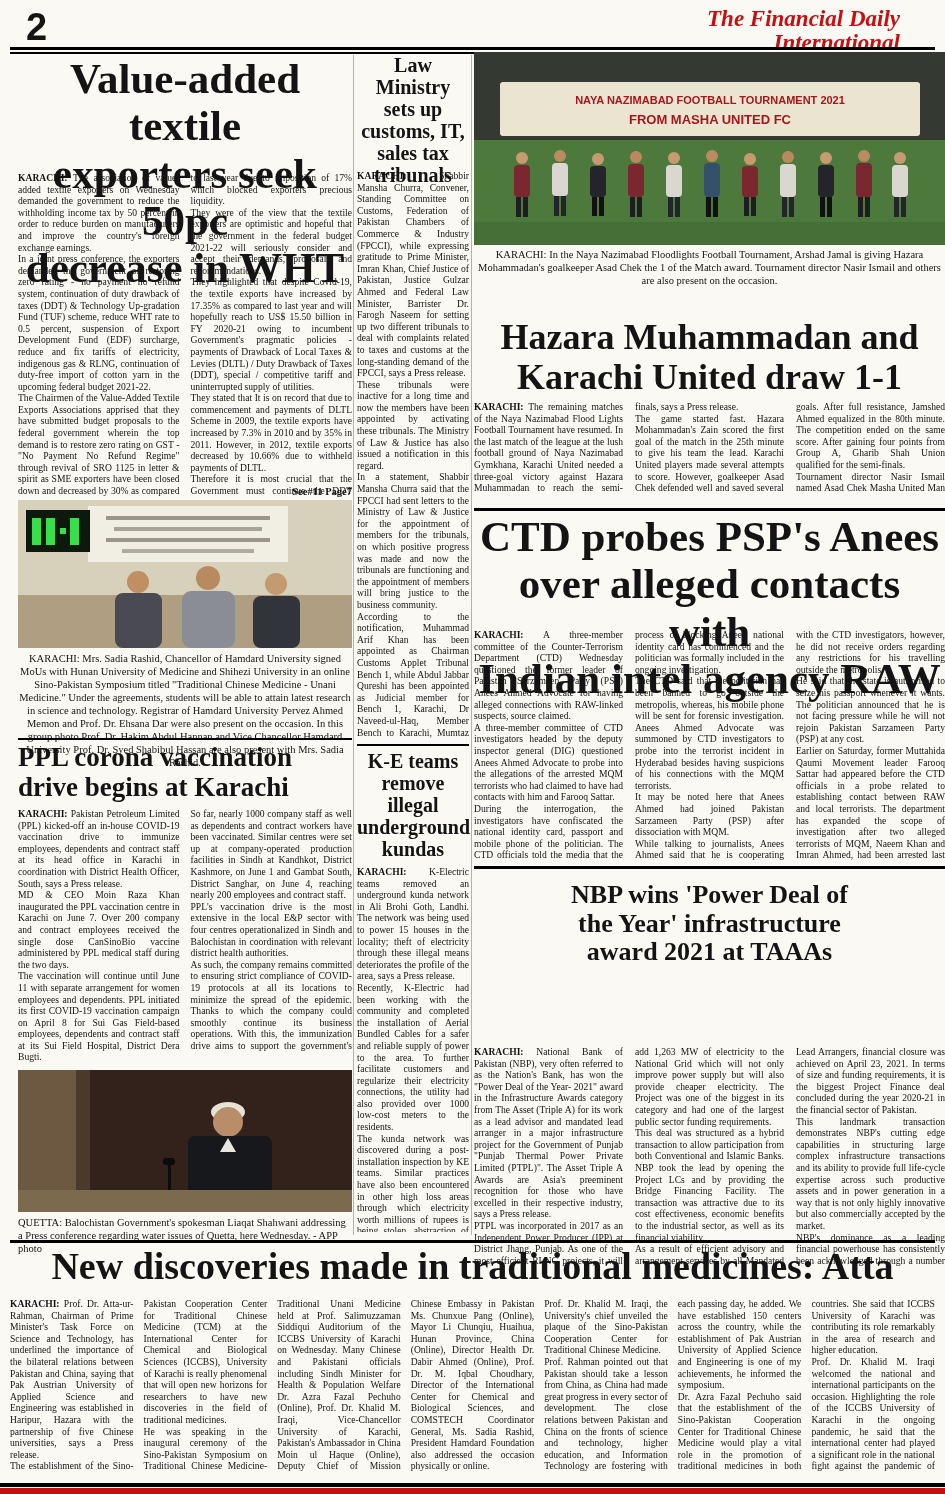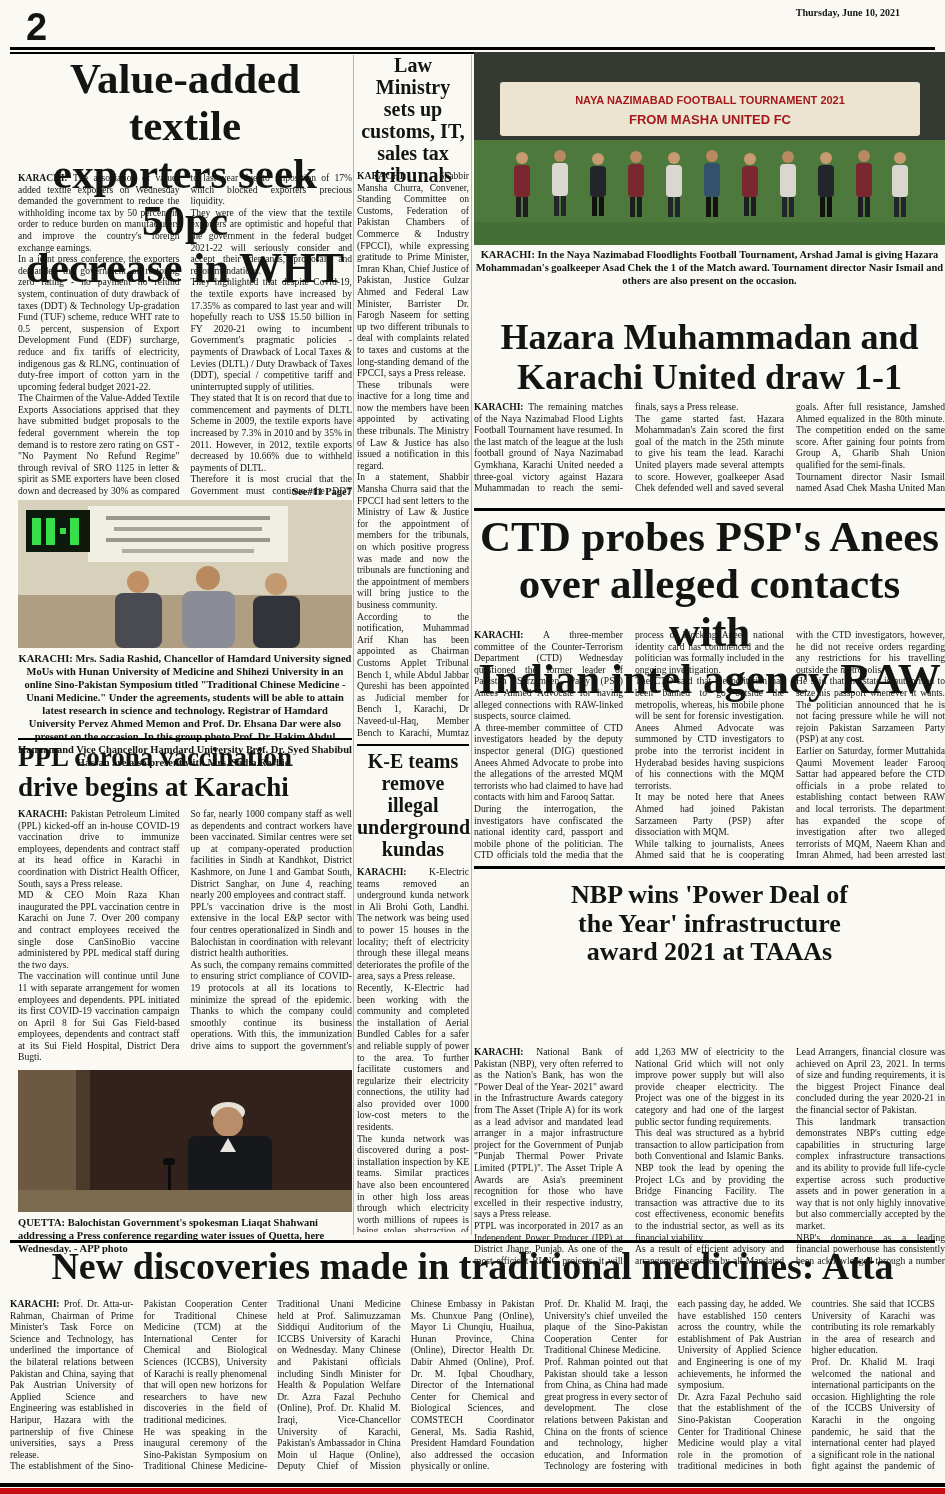--- a/index.html
+++ b/index.html
@@ -17,33 +17,34 @@
   .vrule { width:1px; background:#b7b2a8; }
   .headline { font-weight:bold; text-align:center; line-height:1.1; white-space:pre-line; }
   .headline.left { text-align:left; }
   .kicker { font-size:23px; text-align:center; text-decoration:underline; line-height:1.05; }
   .bodytext { font-size:9.6px; line-height:1.21; text-align:justify; white-space:pre-line;
               overflow:hidden; column-fill:auto; height:100%; }
   .c2 { column-count:2; column-gap:11px; }
   .c3 { column-count:3; column-gap:12px; }
   .c7 { column-count:7; column-gap:10px; }
   .dateline { font-weight:bold; }
-  .caption { font-weight:bold; text-align:center; font-size:10.5px; line-height:1.24; white-space:normal; }
+  .caption { font-weight:normal; text-align:center; font-size:10.5px; line-height:1.24; white-space:normal; }
   .cont { font-weight:bold; font-size:10.5px; text-align:right; }
   .photo { overflow:hidden; background:#888; }
   .photo svg { display:block; }
   .banner-text { font-family:"Liberation Sans", sans-serif; font-weight:bold; fill:#a5171c; }
 </style>
 </head>
 <body>
 
 <div class="page">
 
   <div class="abs pagenum" style="left:26px;top:6px;">2</div>
   <div class="abs mast" style="left:620px;top:7px;width:280px;">
+    <div class="mast-title" style="color:#c50f12;">The Financial Daily International</div>
     <div class="mast-date">Thursday, June 10, 2021</div>
   </div>
   <div class="abs rule-double" style="left:10px;top:47px;width:925px;"></div>
 
   <div class="abs vrule" style="left:353px;top:55px;height:1180px;"></div>
   <div class="abs vrule" style="left:471px;top:55px;height:1180px;"></div>
 
   <section class="abs" style="left:18px;top:55px;width:334px;">
     <h1 class="headline" style="font-size:43px;">Value-added textile
 exporters seek 50pc

